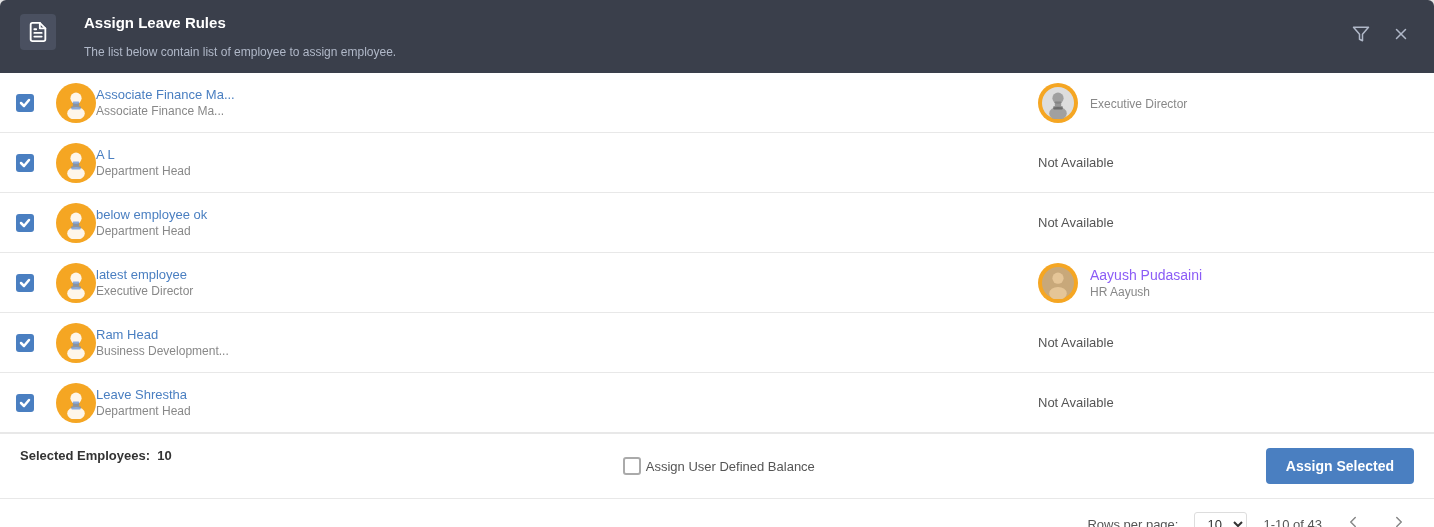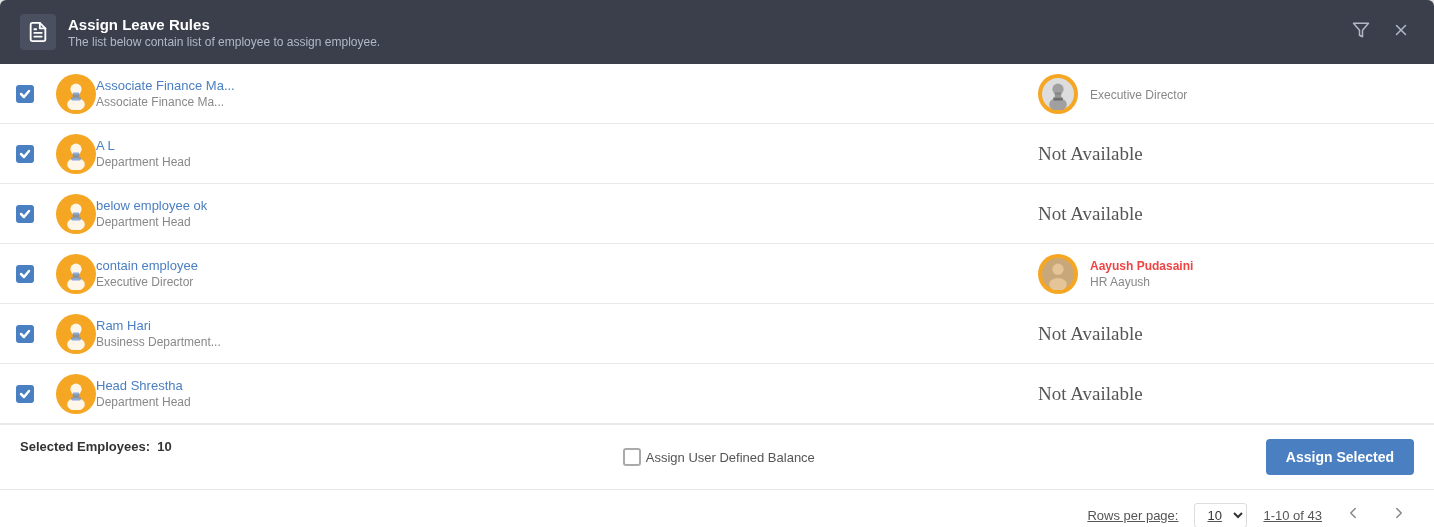--- a/index.html
+++ b/index.html
@@ -25,43 +25,43 @@
       background: #3a3f4b;
       color: #fff;
       padding: 14px 20px;
       display: flex;
       align-items: center;
       justify-content: space-between;
       min-height: 62px;
     }
     .modal-header-left {
       display: flex;
-      align-items: center;
-      gap: 12px;
+      align-items: flex-start;
+      gap: 28px;
     }
     .header-icon {
       width: 36px;
       height: 36px;
       background: #4a5060;
       border-radius: 4px;
       display: flex;
       align-items: center;
       justify-content: center;
       color: #fff;
       font-size: 18px;
     }
     .header-text h2 {
       font-size: 15px;
       font-weight: 600;
       color: #fff;
     }
     .header-text p {
       font-size: 12px;
       color: #b0b8c8;
-      margin-top: 2px;
+      margin-top: 14px;
     }
     .header-actions {
       display: flex;
       align-items: center;
       gap: 14px;
     }
     .header-actions .icon-btn {
       background: none;
       border: none;
       color: #b0b8c8;
@@ -117,33 +117,32 @@
       color: #4a7fc1;
       font-weight: 500;
       cursor: pointer;
     }
     .employee-info .title {
       font-size: 12px;
       color: #888;
       margin-top: 2px;
     }
     .manager-info .name {
-      font-size: 12px;
-      color: #ef4444;
-      font-weight: 700;
+      font-size: 14px;
+      color: #8b5cf6;
+      font-weight: 400;
     }
     .manager-info .title {
       font-size: 12px;
       color: #888;
       margin-top: 2px;
     }
     .not-available {
-      font-size: 19px;
+      font-size: 13px;
       color: #555;
-      font-family: Liberation Serif, serif;
     }
     .checkbox-custom {
       width: 18px;
       height: 18px;
       background: #4a7fc1;
       border-radius: 3px;
       display: flex;
       align-items: center;
       justify-content: center;
       cursor: pointer;
@@ -382,21 +381,21 @@
         <div class="avatar">
           <svg viewBox="0 0 40 40" fill="none">
             <circle cx="20" cy="20" r="20" fill="#f5a623"></circle>
             <circle cx="20" cy="14" r="7" fill="#fff" opacity="0.9"></circle>
             <ellipse cx="20" cy="33" rx="11" ry="8" fill="#fff" opacity="0.9"></ellipse>
             <rect x="16" y="18" width="8" height="6" rx="1" fill="#5b8bd4" opacity="0.7"></rect>
             <rect x="14" y="24" width="12" height="4" rx="1" fill="#5b8bd4" opacity="0.7"></rect>
           </svg>
         </div>
         <div class="employee-info">
-          <div class="name">contain employee</div>
+          <div class="name">latest employee</div>
           <div class="title">Executive Director</div>
         </div>
       </div>
       <div class="col-manager">
         <div class="avatar">
           <svg viewBox="0 0 40 40" fill="none">
             <circle cx="20" cy="20" r="20" fill="#c8a87a"></circle>
             <circle cx="20" cy="14" r="7" fill="#e8c89a" opacity="0.9"></circle>
             <ellipse cx="20" cy="33" rx="11" ry="8" fill="#e8c89a" opacity="0.9"></ellipse>
           </svg>
@@ -420,22 +419,22 @@
         <div class="avatar">
           <svg viewBox="0 0 40 40" fill="none">
             <circle cx="20" cy="20" r="20" fill="#f5a623"></circle>
             <circle cx="20" cy="14" r="7" fill="#fff" opacity="0.9"></circle>
             <ellipse cx="20" cy="33" rx="11" ry="8" fill="#fff" opacity="0.9"></ellipse>
             <rect x="16" y="18" width="8" height="6" rx="1" fill="#5b8bd4" opacity="0.7"></rect>
             <rect x="14" y="24" width="12" height="4" rx="1" fill="#5b8bd4" opacity="0.7"></rect>
           </svg>
         </div>
         <div class="employee-info">
-          <div class="name">Ram Hari</div>
-          <div class="title">Business Department...</div>
+          <div class="name">Ram Head</div>
+          <div class="title">Business Development...</div>
         </div>
       </div>
       <div class="col-manager">
         <span class="not-available">Not Available</span>
       </div>
     </div>
 
     <div class="table-row">
       <div class="col-check">
         <div class="checkbox-custom">
@@ -448,21 +447,21 @@
         <div class="avatar">
           <svg viewBox="0 0 40 40" fill="none">
             <circle cx="20" cy="20" r="20" fill="#f5a623"></circle>
             <circle cx="20" cy="14" r="7" fill="#fff" opacity="0.9"></circle>
             <ellipse cx="20" cy="33" rx="11" ry="8" fill="#fff" opacity="0.9"></ellipse>
             <rect x="16" y="18" width="8" height="6" rx="1" fill="#5b8bd4" opacity="0.7"></rect>
             <rect x="14" y="24" width="12" height="4" rx="1" fill="#5b8bd4" opacity="0.7"></rect>
           </svg>
         </div>
         <div class="employee-info">
-          <div class="name">Head Shrestha</div>
+          <div class="name">Leave Shrestha</div>
           <div class="title">Department Head</div>
         </div>
       </div>
       <div class="col-manager">
         <span class="not-available">Not Available</span>
       </div>
     </div>
 
   </div>
 

